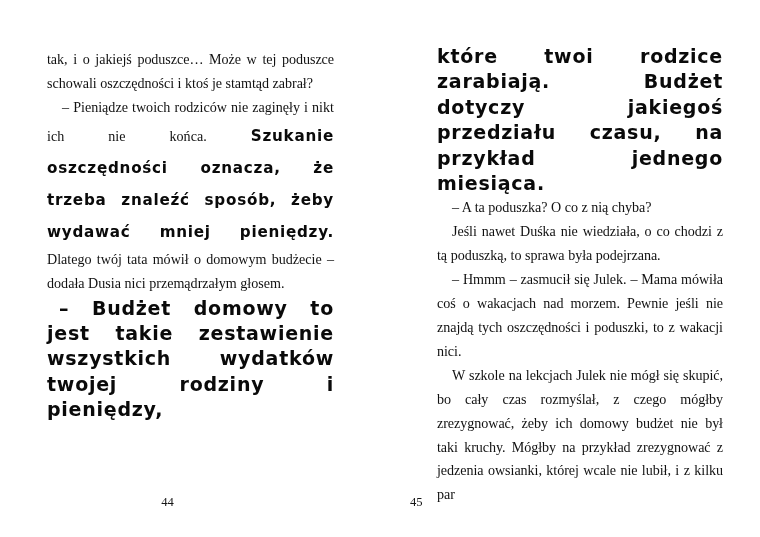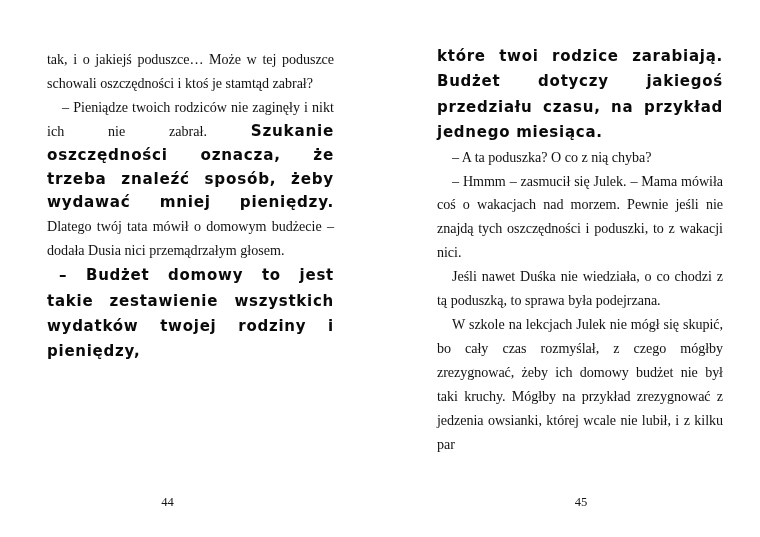--- a/index.html
+++ b/index.html
@@ -50,29 +50,29 @@
     hyphens: none;
   }
   p.indent {
     text-indent: 15px;
   }
   
   .hand {
     font-family: "DejaVu Sans", sans-serif;
     font-weight: bold;
     font-size: 15.2px;
-    line-height: 17px;
+    line-height: 32px;
     letter-spacing: 0.75px;
     color: #0a0a0a;
   }
   p.hand-par {
     margin: 0;
     font-family: "DejaVu Sans", sans-serif;
     font-weight: bold;
-    font-size: 15px;
+    font-size: 19px;
     line-height: 25.4px;
     letter-spacing: 0.75px;
     text-align: justify;
     text-align-last: left;
     color: #0a0a0a;
   }
   p.hand-par.indent {
     text-indent: 12px;
   }
   .mix {
@@ -91,57 +91,57 @@
     color: #161616;
     text-align: center;
   }
   .pagenum-left {
     left: 0;
     right: 0;
     text-align: center;
     margin-left: -45px;
   }
   .pagenum-right {
-    left: 4px;
+    left: 12px;
     right: 0;
-    text-align: center;
+    text-align: left;
     margin-left: 18px;
   }
 </style>
 </head>
 <body>
 
 <div class="spread">
 
   <div class="page page-left">
     <div class="column">
 
       <p class="body-par">tak, i o jakiejś poduszce… Może w tej poduszce schowali oszczędności i ktoś je stamtąd zabrał?</p>
 
 
-      <p class="mix indent"><span>– Pieniądze twoich rodziców nie zaginęły i nikt ich nie zabrał. </span><span class="hand">Szukanie oszczędności oznacza, że trzeba znaleźć sposób, żeby wydawać mniej pieniędzy.</span><span> Dlatego twój tata mówił o domowym budżecie – dodała Dusia nici przemądrzałym głosem.</span></p>
+      <p class="mix indent"><span>– Pieniądze twoich rodziców nie zaginęły i nikt ich nie końca. </span><span class="hand">Szukanie oszczędności oznacza, że trzeba znaleźć sposób, żeby wydawać mniej pieniędzy.</span><span> Dlatego twój tata mówił o domowym budżecie – dodała Dusia nici przemądrzałym głosem.</span></p>
 
 
       <p class="hand-par indent">– Budżet domowy to jest takie zestawienie wszystkich wydatków twojej rodziny i pieniędzy,</p>
 
     </div>
     <div class="pagenum pagenum-left">44</div>
   </div>
 
   <div class="page page-right">
     <div class="column">
 
       <p class="hand-par">które twoi rodzice zarabiają. Budżet dotyczy jakiegoś przedziału czasu, na przykład jednego miesiąca.</p>
 
       <p class="body-par indent">– A ta poduszka? O co z nią chyba?</p>
 
 
+      <p class="body-par indent">Jeśli nawet Duśka nie wiedziała, o co chodzi z tą poduszką, to sprawa była podejrzana.</p>
+
       <p class="body-par indent">– Hmmm – zasmucił się Julek. – Mama mówiła coś o wakacjach nad morzem. Pewnie jeśli nie znajdą tych oszczędności i poduszki, to z wakacji nici.</p>
-
-      <p class="body-par indent">Jeśli nawet Duśka nie wiedziała, o co chodzi z tą poduszką, to sprawa była podejrzana.</p>
 
       <p class="body-par indent">W szkole na lekcjach Julek nie mógł się skupić, bo cały czas rozmyślał, z czego mógłby zrezygnować, żeby ich domowy budżet nie był taki kruchy. Mógłby na przykład zrezygnować z jedzenia owsianki, której wcale nie lubił, i z kilku par</p>
 
     </div>
     <div class="pagenum pagenum-right">45</div>
   </div>
 
 </div>
 
 </body></html>

